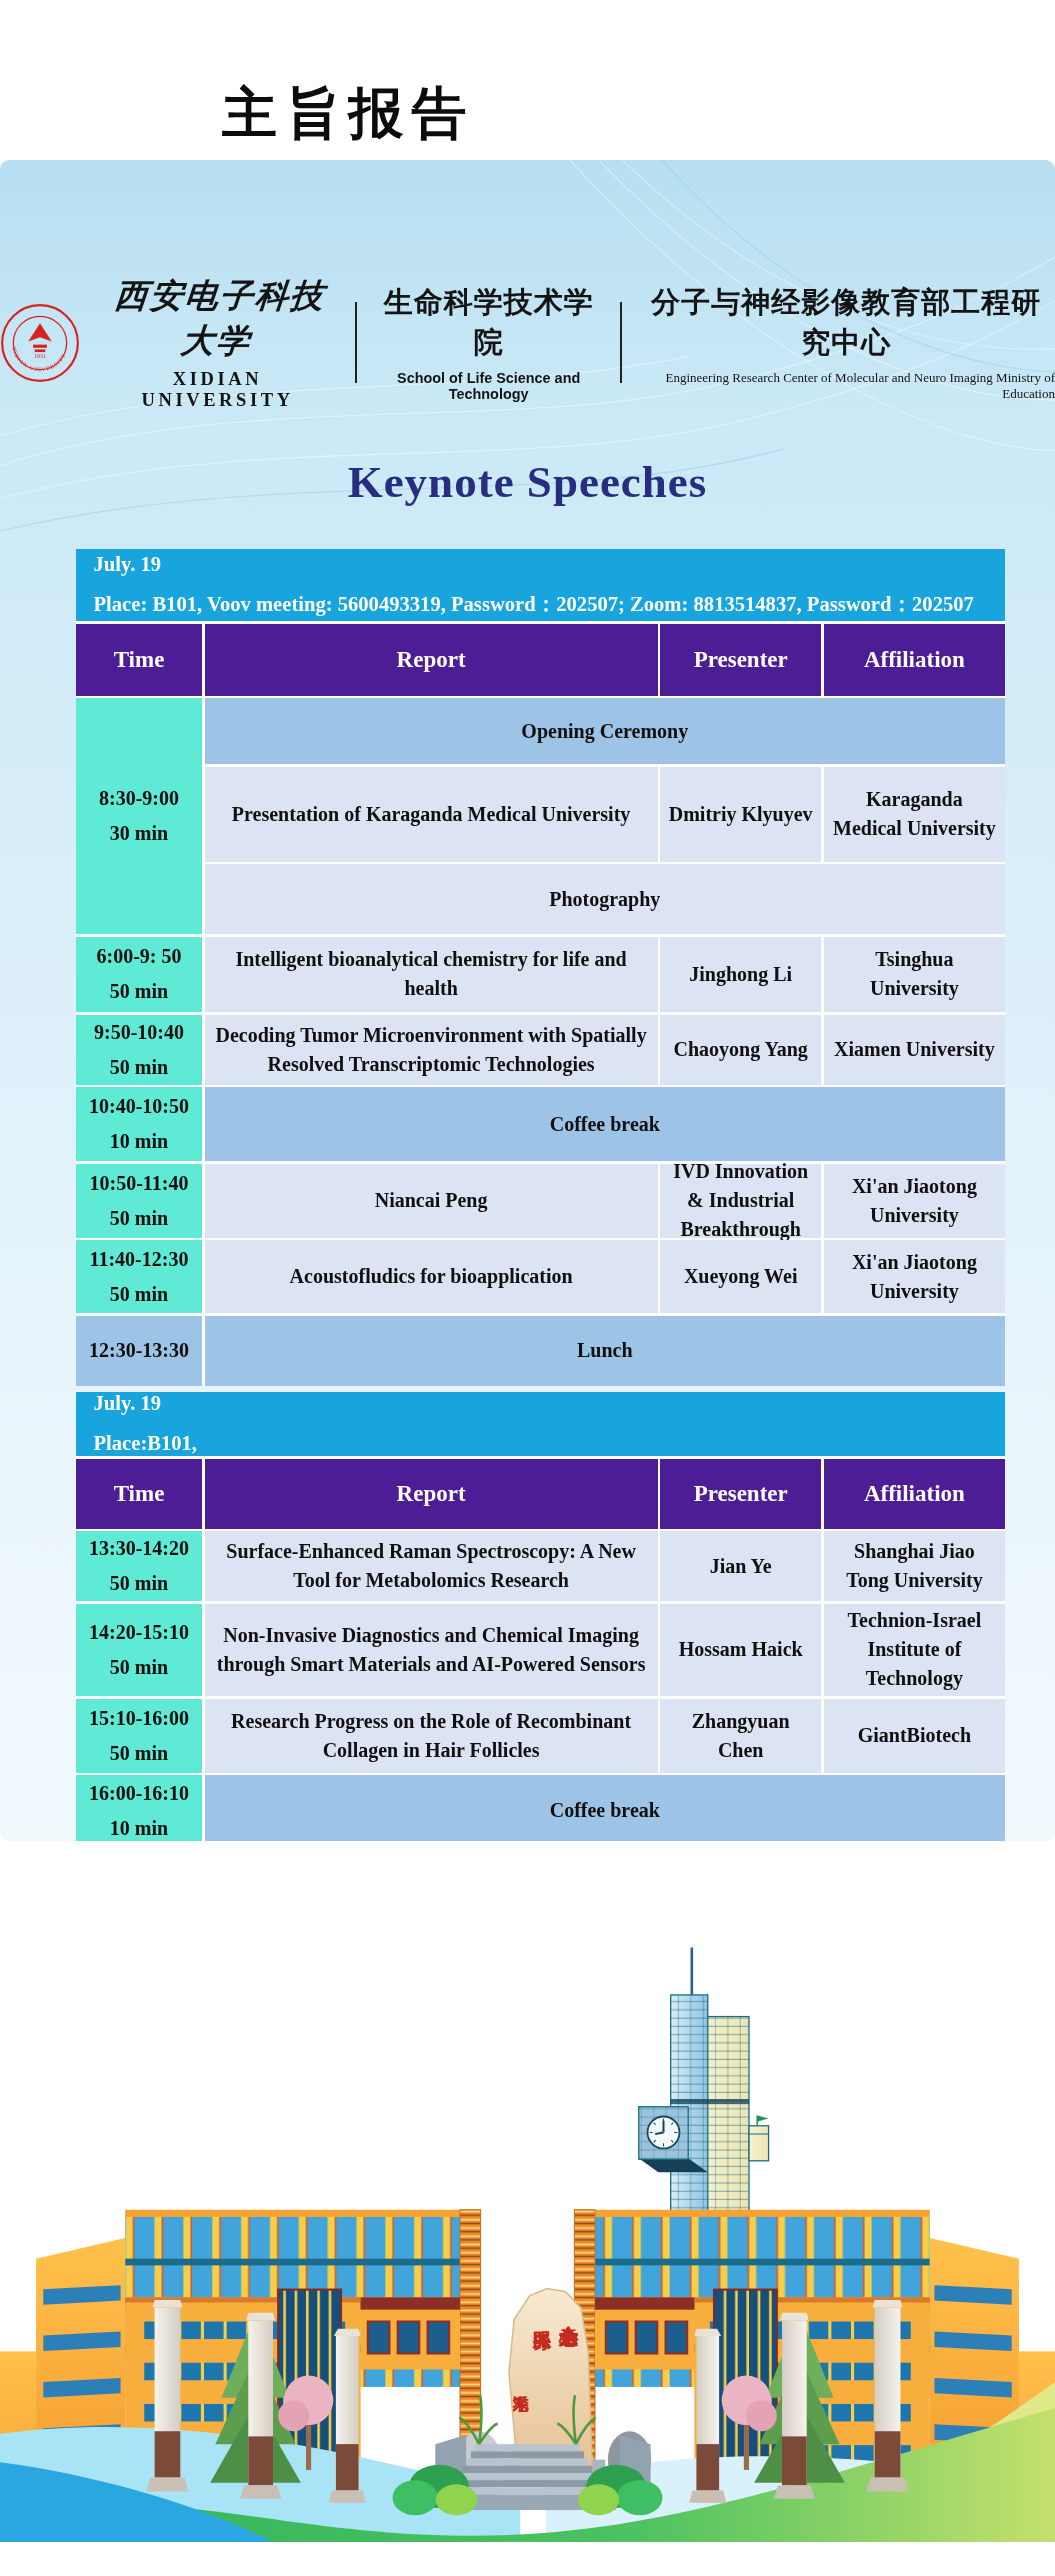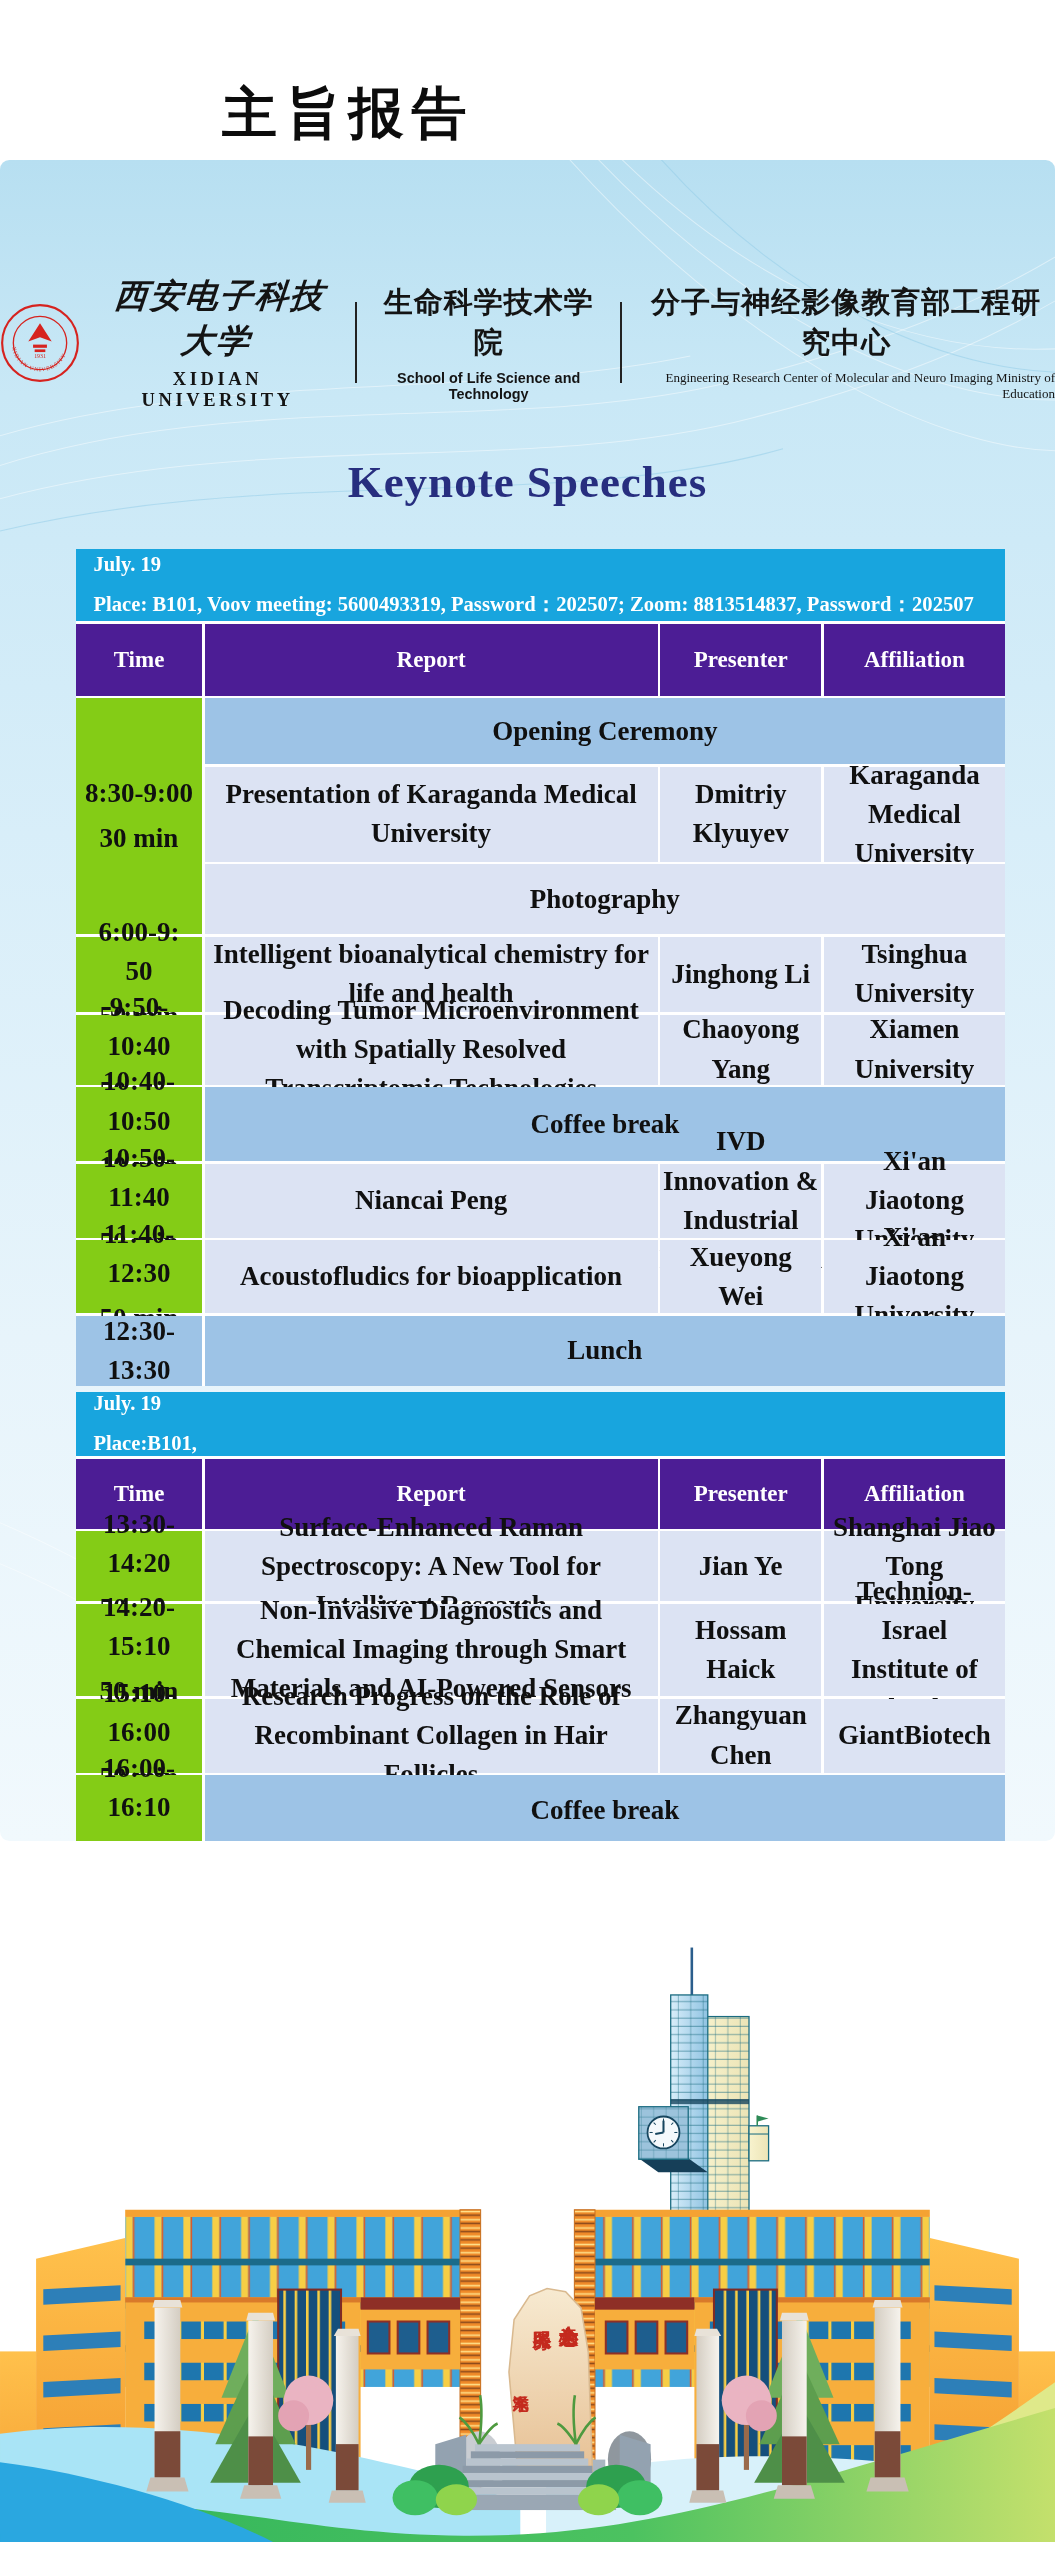--- a/index.html
+++ b/index.html
@@ -47,30 +47,30 @@
   .tables-wrap{position:absolute;left:76px;top:389px;width:929px;}
   .sched{
     display:grid;width:929px;gap:2.6px;background:#ffffff;
   }
   .sched.t1{grid-template-columns:126px 453px 161px 1fr;
     grid-template-rows:72px 72px 66px 95px 70px 75px 70px 74px 74px 73px 70px;}
   .sched.t2{grid-template-columns:126px 453px 161px 1fr;
     grid-template-rows:64px 70px 70px 92px 74px 71px;margin-top:6.2px;}
   .cell{
     display:flex;align-items:center;justify-content:center;text-align:center;
-    font-weight:700;color:#101010;font-size:27px;line-height:1.45;padding:3.1px 7.2px;box-sizing:border-box;
+    font-weight:700;color:#101010;font-size:20px;line-height:1.45;padding:3.1px 7.2px;box-sizing:border-box;
   }
   .c-band{
     grid-column:1/-1;background:#18a5de;color:#ffffff;
     flex-direction:column;align-items:flex-start;justify-content:center;text-align:left;
     padding-left:17.5px;gap:10.3px;font-size:20.6px;
   }
   .c-head{background:#4c1d95;color:#ffffff;font-size:23px;}
   .c-light{background:#dce3f3;}
-  .c-time{background:#84cc16;flex-direction:column;gap:6px;}
+  .c-time{background:#5eead4;flex-direction:column;gap:6px;}
   .c-dark{background:#9dc3e6;}
   .span-rest{grid-column:2/-1;}
   .t1-time-opening{grid-row:3/span 3;grid-column:1;}
   
   .illustration{position:absolute;left:0;top:1929px;}
   .mon-text{font-family:"DejaVu Serif",serif;fill:#c42a1e;writing-mode:vertical-rl;text-orientation:upright;font-weight:700;}
 </style>
 </head>
 <body>
 
@@ -204,21 +204,21 @@
 
       <div class="cell c-head">Time</div>
       <div class="cell c-head">Report</div>
       <div class="cell c-head">Presenter</div>
       <div class="cell c-head">Affiliation</div>
 
       <div class="cell c-time">
         <span>13:30-14:20</span>
         <span>50 min</span>
       </div>
-      <div class="cell c-light">Surface-Enhanced Raman Spectroscopy: A New Tool for Intelligent Research</div>
+      <div class="cell c-light">Surface-Enhanced Raman Spectroscopy: A New Tool for Metabolomics Research</div>
       <div class="cell c-light">Jian Ye</div>
       <div class="cell c-light">Shanghai Jiao Tong University</div>
 
       <div class="cell c-time">
         <span>14:20-15:10</span>
         <span>50 min</span>
       </div>
       <div class="cell c-light">Non-Invasive Diagnostics and Chemical Imaging through Smart Materials and AI-Powered Sensors</div>
       <div class="cell c-light">Hossam Haick</div>
       <div class="cell c-light">Technion-Israel Institute of Technology</div>

